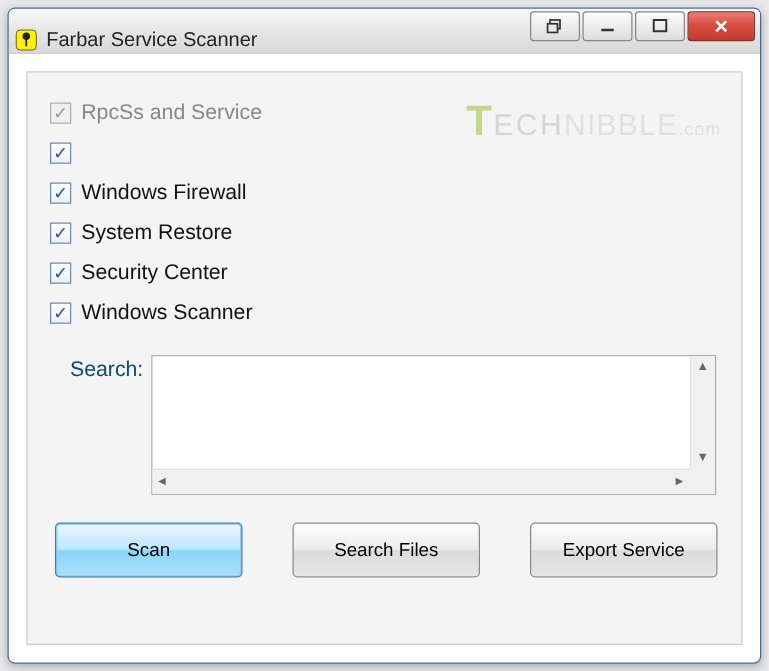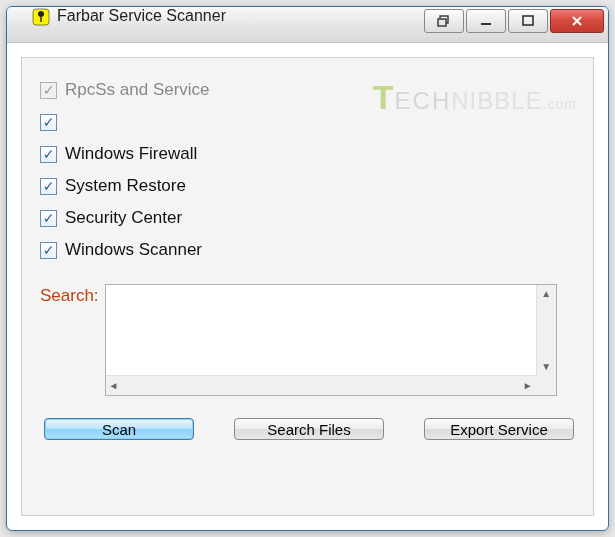--- a/index.html
+++ b/index.html
@@ -23,22 +23,22 @@
     border: 1px solid #3a6ea5;
     border-radius: 6px;
     box-shadow: 0 2px 8px rgba(0,0,0,0.25);
     overflow: hidden;
   }
   .titlebar {
     height: 36px;
     background: linear-gradient(to bottom, #f9f9f9 0%, #e6e6e6 50%, #d9d9d9 100%);
     border-bottom: 1px solid #c0c0c0;
     display: flex;
-    align-items: flex-start;
-    padding-left: 24px;
+    align-items: flex-end;
+    padding-left: 4px;
     position: relative;
   }
   .titlebar-icon {
     width: 20px;
     height: 20px;
     margin-right: 6px;
     display: flex;
     align-items: center;
     justify-content: center;
   }
@@ -126,23 +126,24 @@
     color: #999;
     background: #f0f0f0;
   }
   .search-row {
     margin-top: 18px;
     display: flex;
     align-items: flex-start;
   }
   .search-label {
     font-size: 17px;
-    color: #c2410c;
+    color: #0c4a6e;
     margin-right: 6px;
     padding-top: 2px;
+    margin-left: 16px;
   }
   .search-box-wrap {
     position: relative;
     width: 452px;
     height: 112px;
     border: 1px solid #b0b0b0;
     background: #fff;
   }
   .search-text {
     position: absolute;
@@ -191,21 +192,21 @@
     width:20px; height:20px;
     background:#f0f0f0;
   }
   .button-row {
     margin-top: 22px;
     display: flex;
     gap: 40px;
     padding-left: 4px;
   }
   .btn {
-    height: 22px;
+    height: 44px;
     border: 1px solid #8a8a8a;
     border-radius: 4px;
     background: linear-gradient(to bottom, #fdfdfd 0%, #ececec 48%, #dcdcdc 52%, #e6e6e6 100%);
     font-size: 15px;
     color: #000;
     display: flex;
     align-items: center;
     justify-content: center;
     cursor: default;
   }

